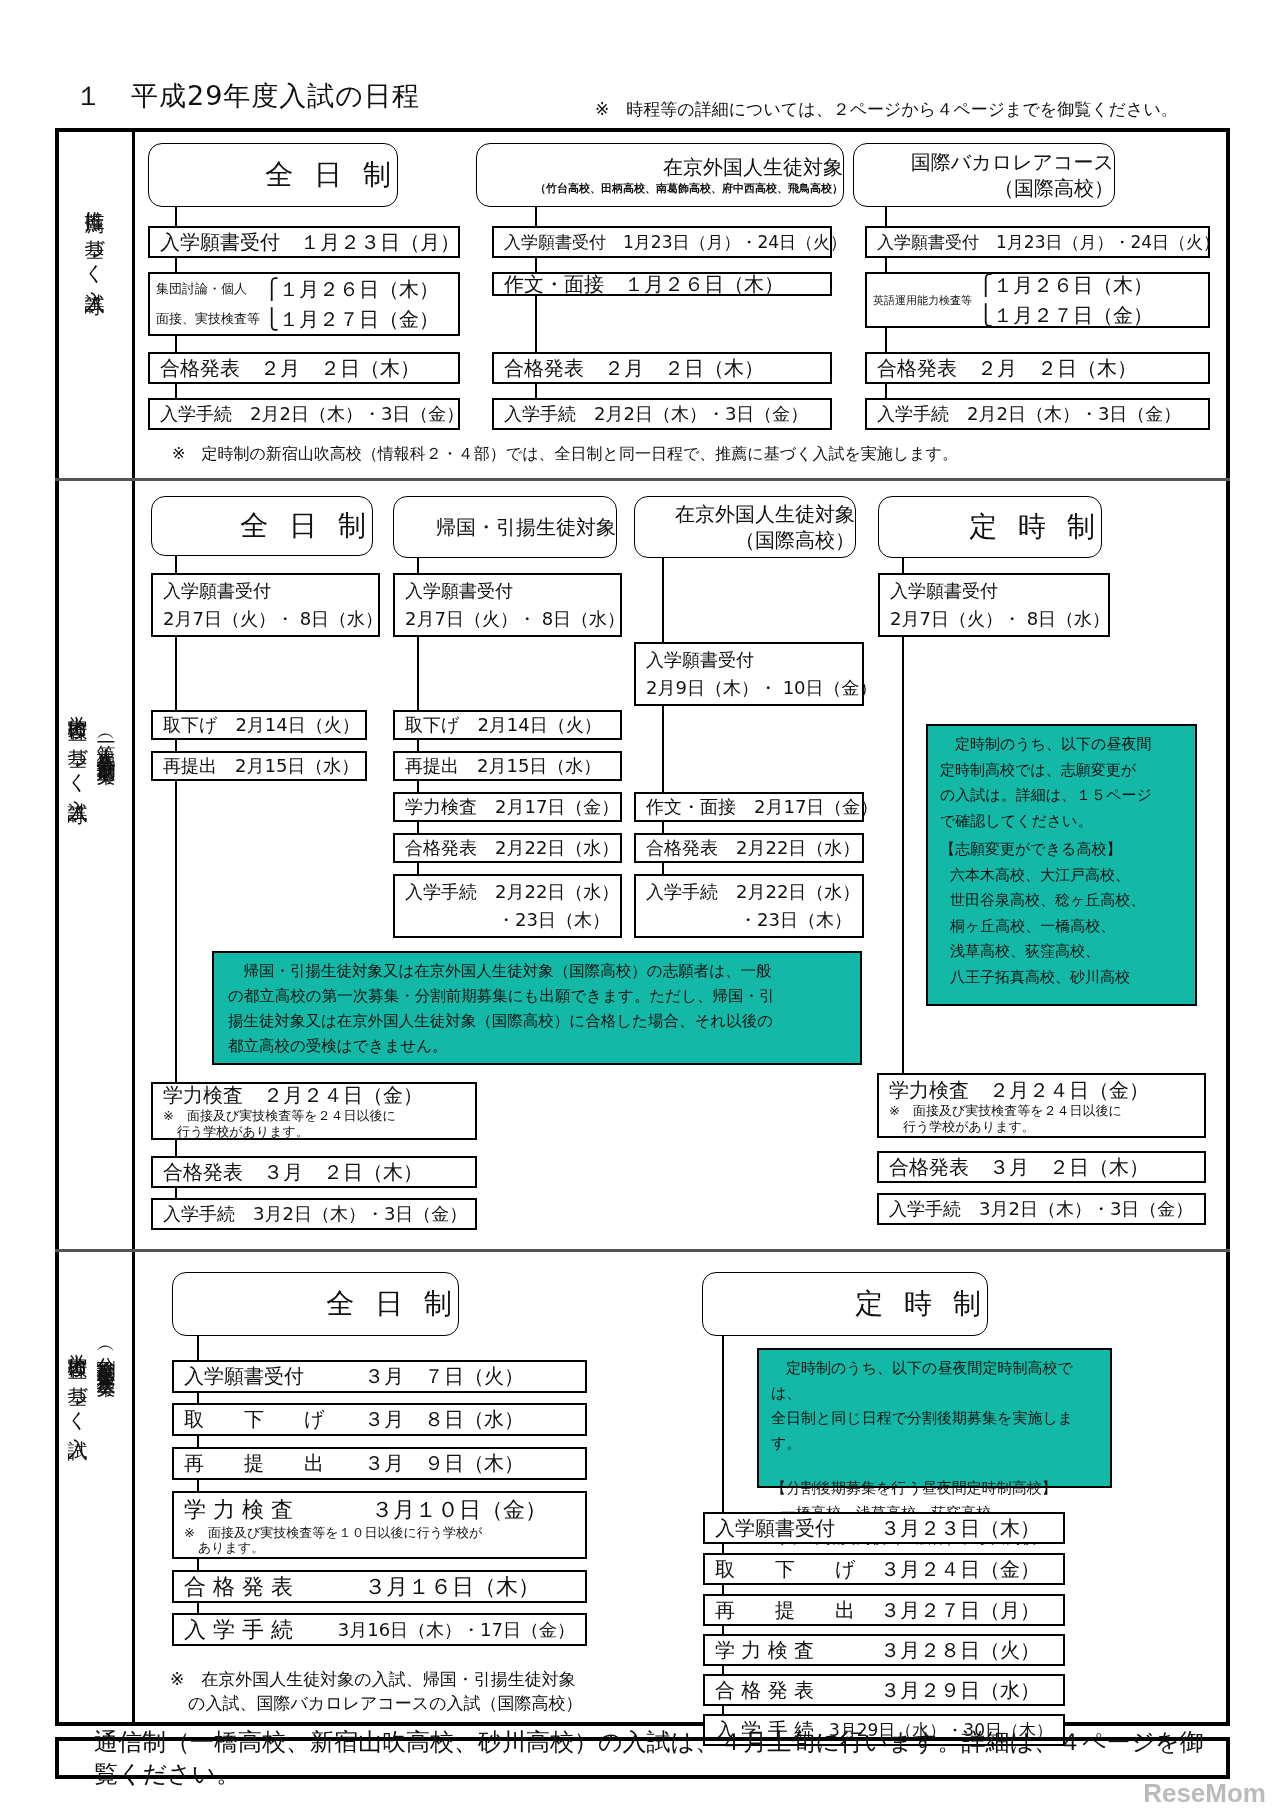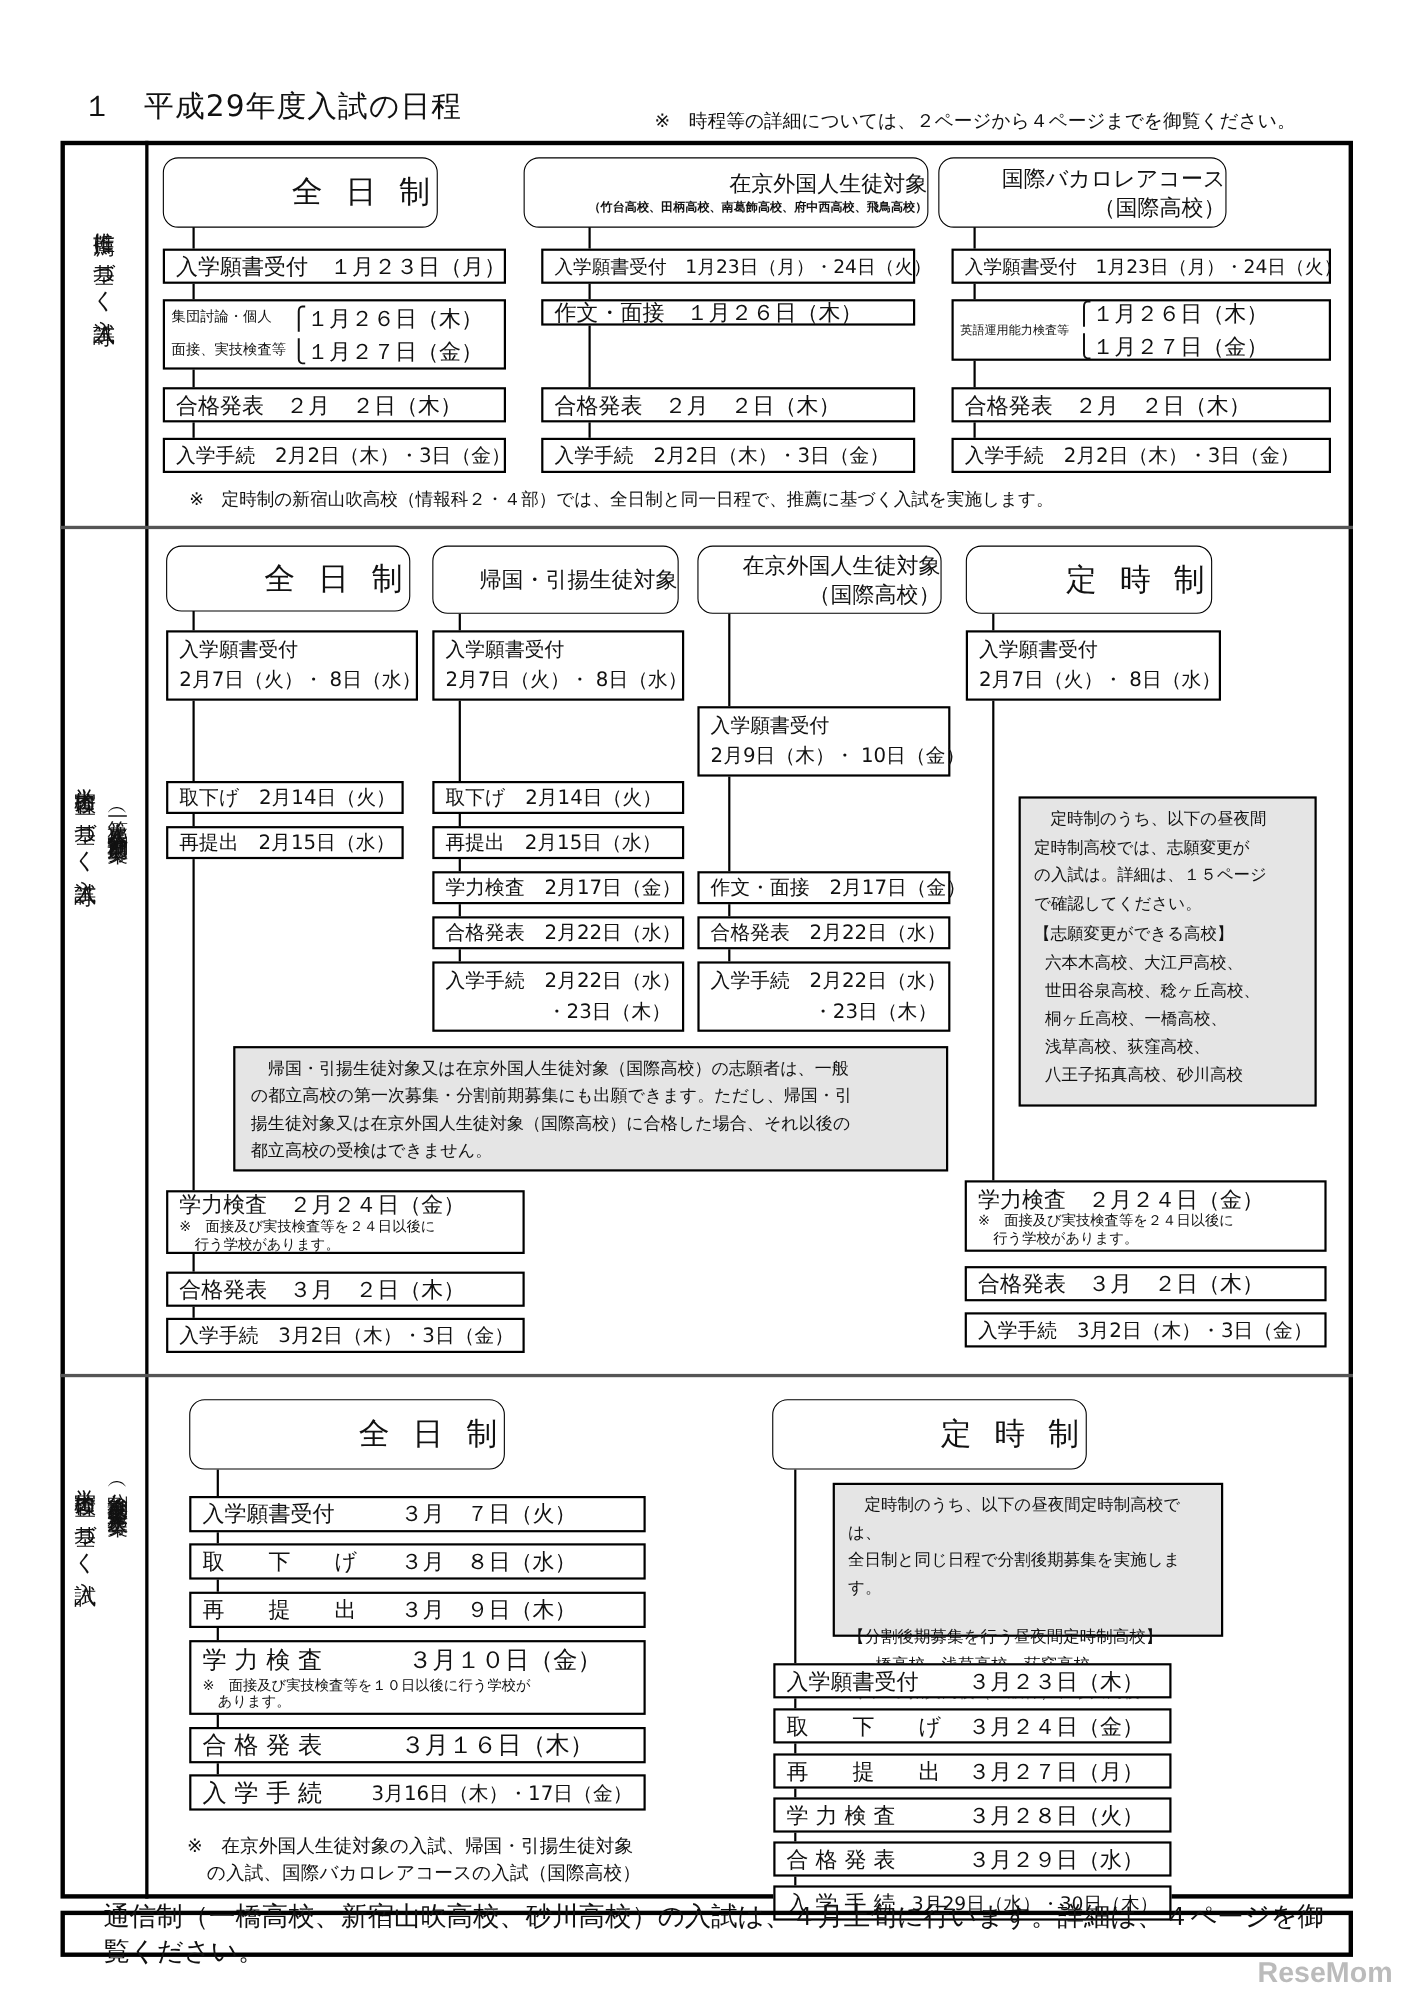--- a/index.html
+++ b/index.html
@@ -7,21 +7,21 @@
   .abs{position:absolute;box-sizing:border-box;}
   .title{left:75px;top:78px;font-size:27px;letter-spacing:1px;}
   .topnote{left:595px;top:98px;font-size:17px;}
   .frame{left:55px;top:128px;width:1175px;height:1598px;border:4px solid #000;}
   .hline{height:3px;background:#555;left:55px;width:1175px;}
   .vline{width:3px;background:#000;top:128px;left:132px;}
   .vlabel{writing-mode:vertical-rl;text-orientation:upright;font-size:20px;line-height:26px;letter-spacing:2px;}
   .pill{border:1.5px solid #000;border-radius:14px;background:#fff;text-align:right;display:flex;flex-direction:column;justify-content:center;}
   .box{border:2px solid #000;background:#fff;display:flex;align-items:center;padding:0 10px;white-space:nowrap;font-size:20px;}
   .conn{width:2px;background:#000;}
-  .note{border:2px solid #000;background:#e5e5e5;font-size:15.5px;line-height:25px;padding:6px 14px;}
+  .note{border:2px solid #000;background:#14b8a6;font-size:15.5px;line-height:25px;padding:6px 14px;}
   .small{font-size:13px;}
   .bottombar{left:55px;top:1737px;width:1175px;height:42px;border:4px solid #000;font-size:24px;display:flex;align-items:center;padding-left:35px;}
   .wm{right:14px;top:1778px;font-size:26px;color:#bbb;font-weight:bold;font-family:"Liberation Sans",sans-serif;}
   .stack{flex-direction:column;align-items:flex-start;justify-content:center;line-height:28px;}
 </style>
 </head>
 <body>
 
 <div class="abs title">１　平成29年度入試の日程</div>
 <div class="abs topnote">※　時程等の詳細については、２ページから４ページまでを御覧ください。</div>

